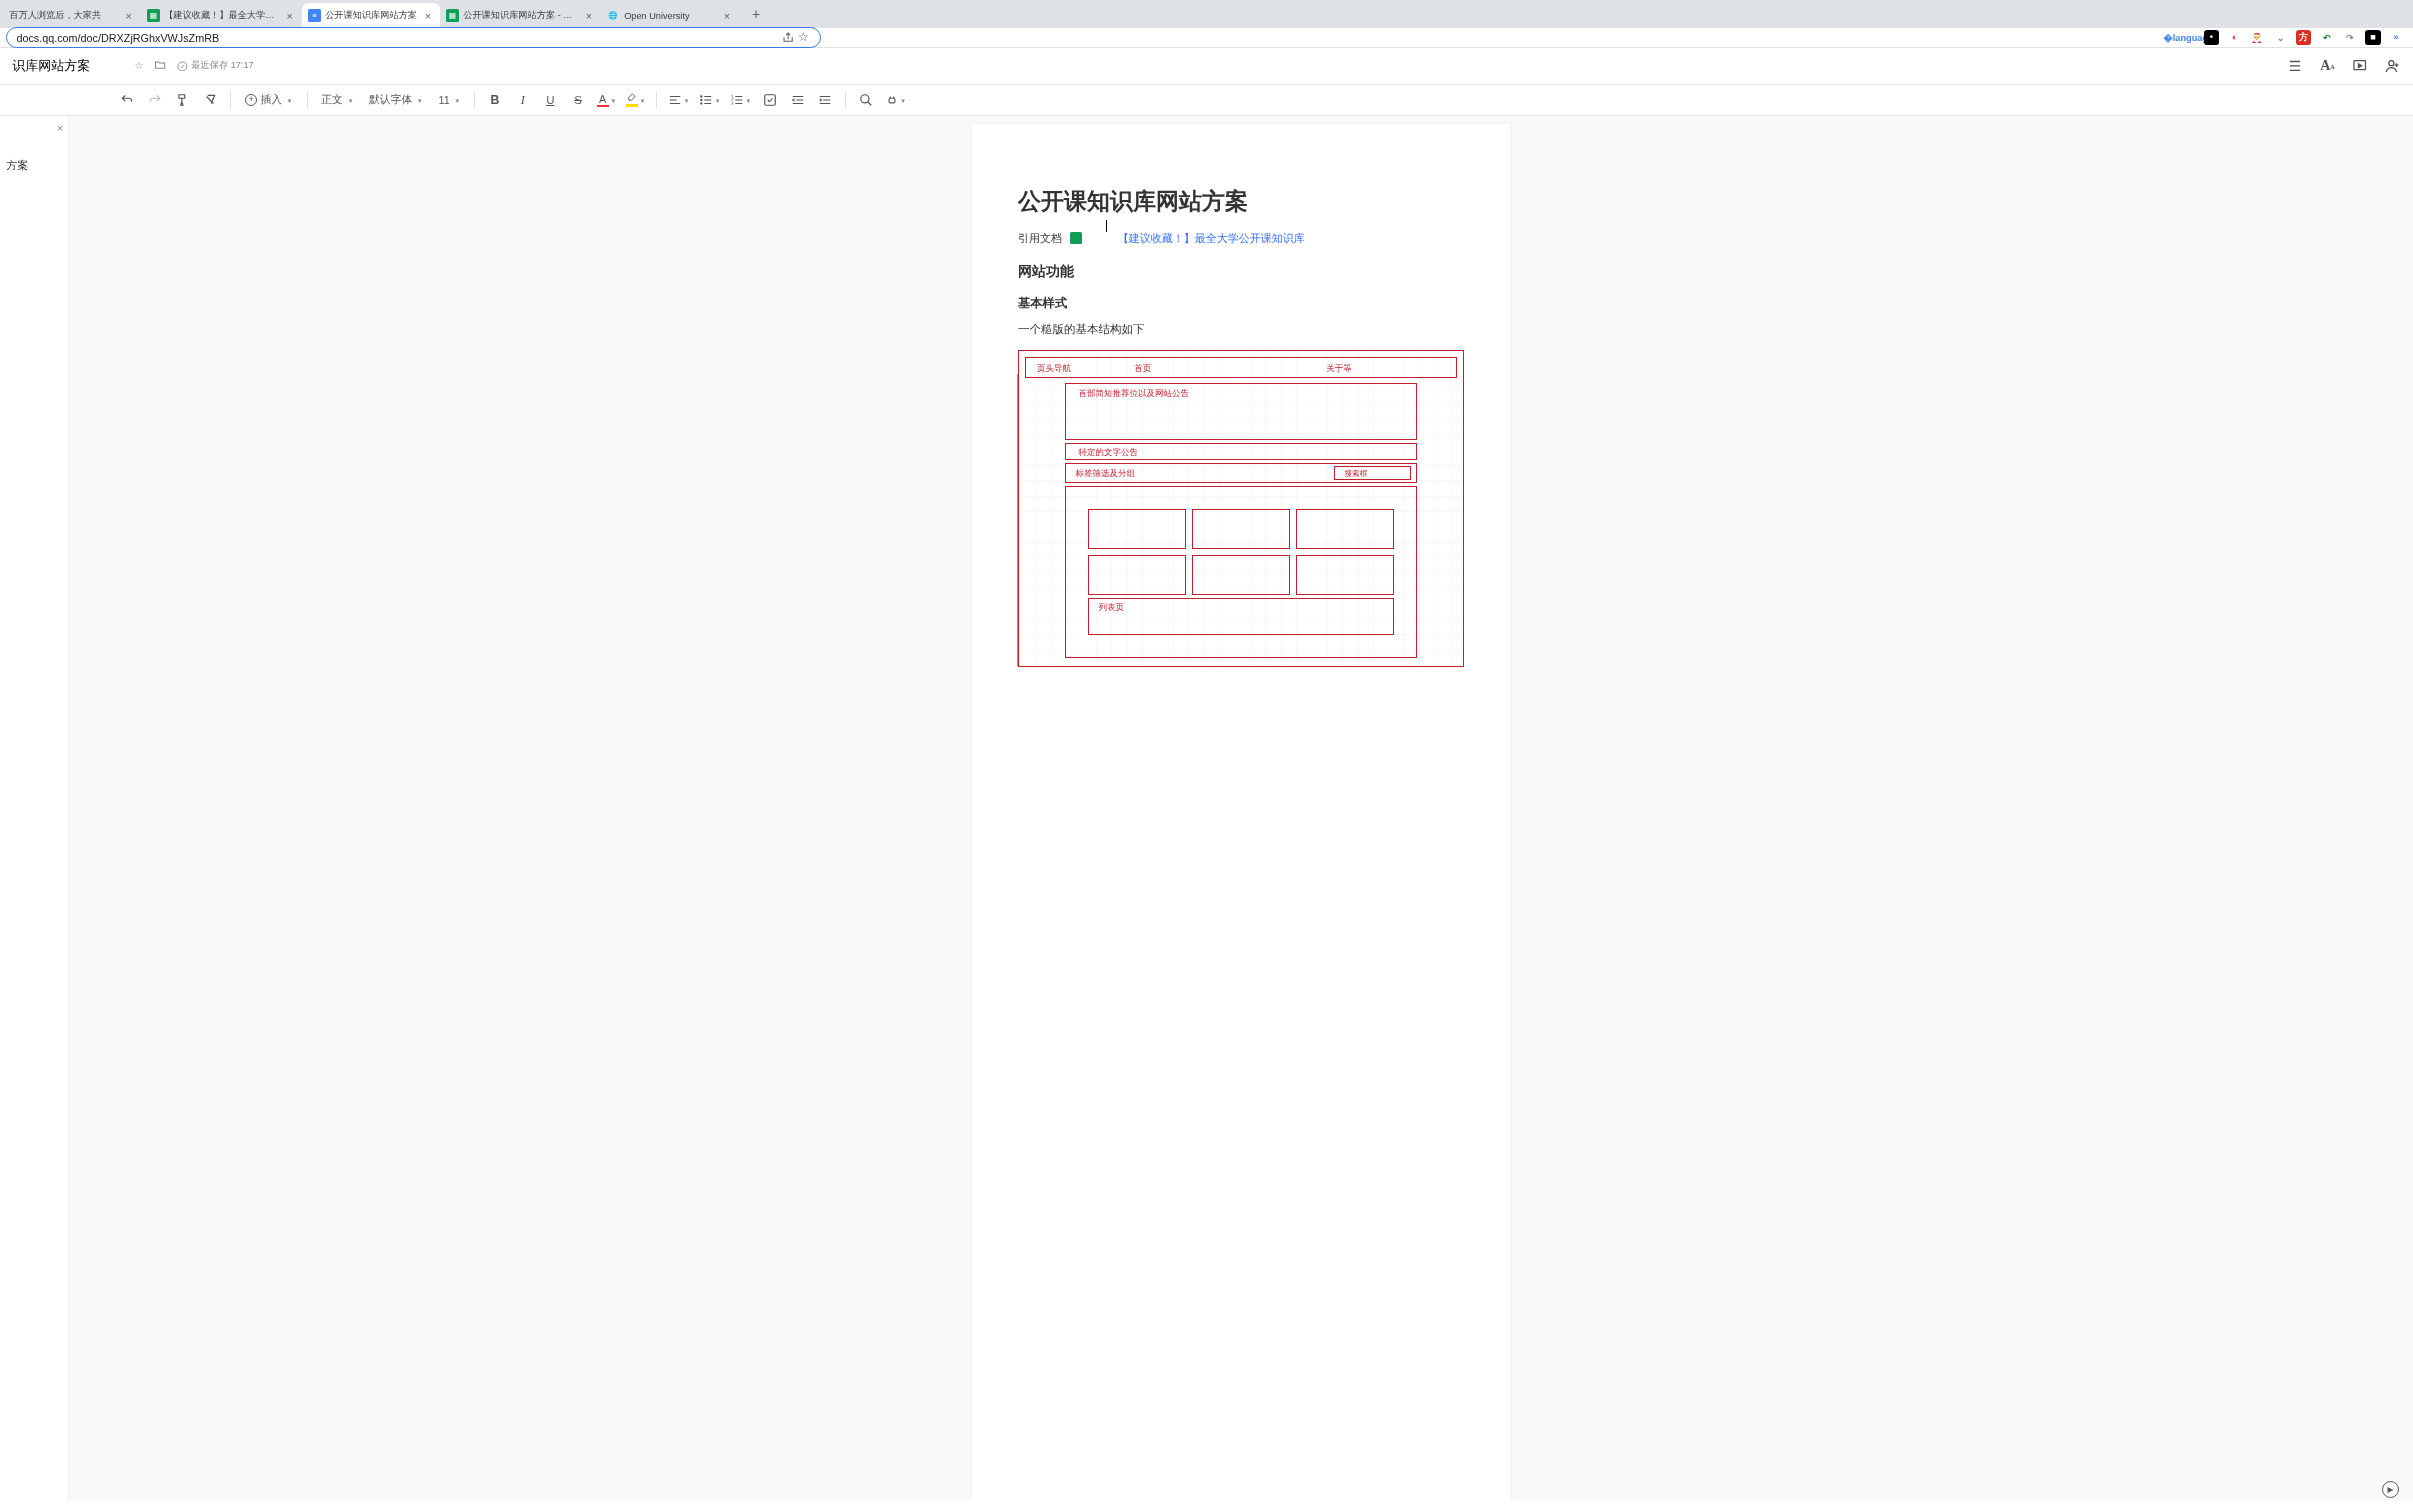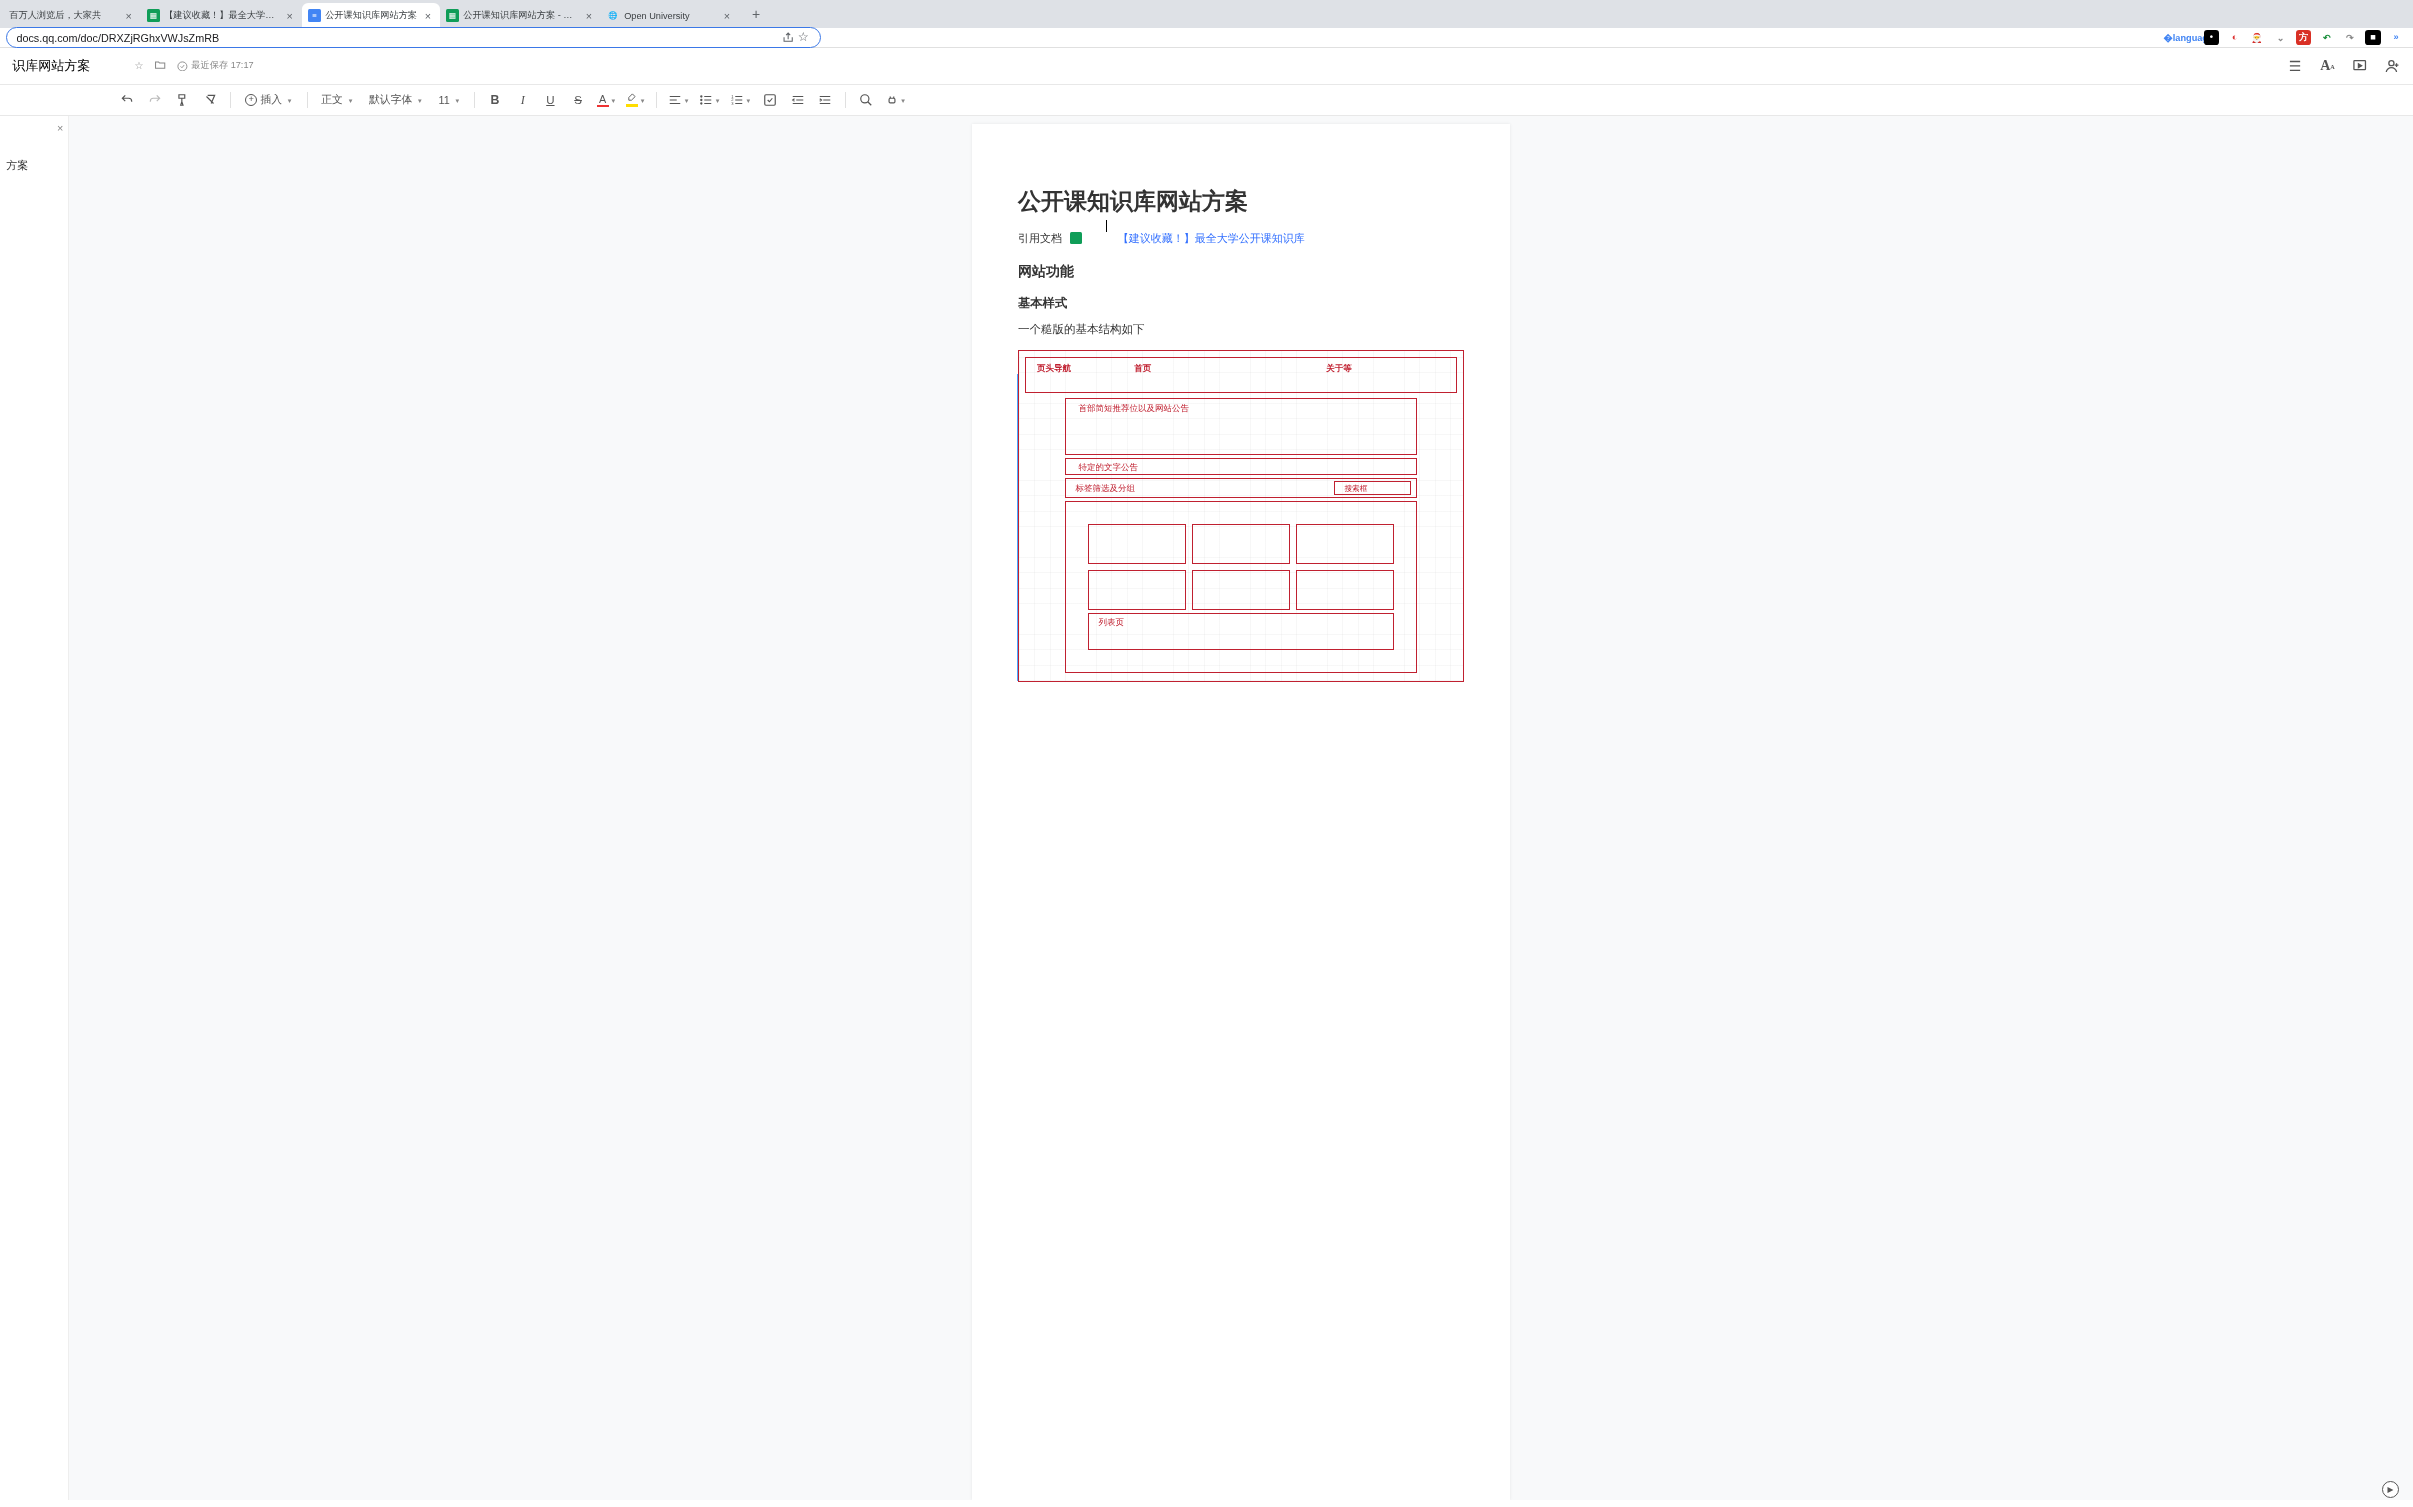--- a/index.html
+++ b/index.html
@@ -272,24 +272,23 @@
       border: 1.2px solid #c02030;
       margin: 3.1px;
       position: relative;
     }
     .wf-label {
       position: absolute;
       font-size: 8.5px;
       color: #c02030;
     }
     .wf-nav {
-      height: 36px;
-      display: flex;
-      align-items: center;
-      font-weight: bold;
+      height: 21px;
+      display: flex;
+      align-items: center;
     }
     .wf-nav .lbl1 { left: 10.8px; top: 4.6px; }
     .wf-nav .lbl2 { left: 108px; top: 4.6px; }
     .wf-nav .lbl3 { left: 300px; top: 4.6px; }
     .wf-inner-wrap {
       margin: 4.6px 40px 4.6px 40px;
     }
     .wf-hero { height: 57px; }
     .wf-hero .lbl1 { left: 12.3px; top: 4.6px; }
     .wf-notice { height: 17px; }

